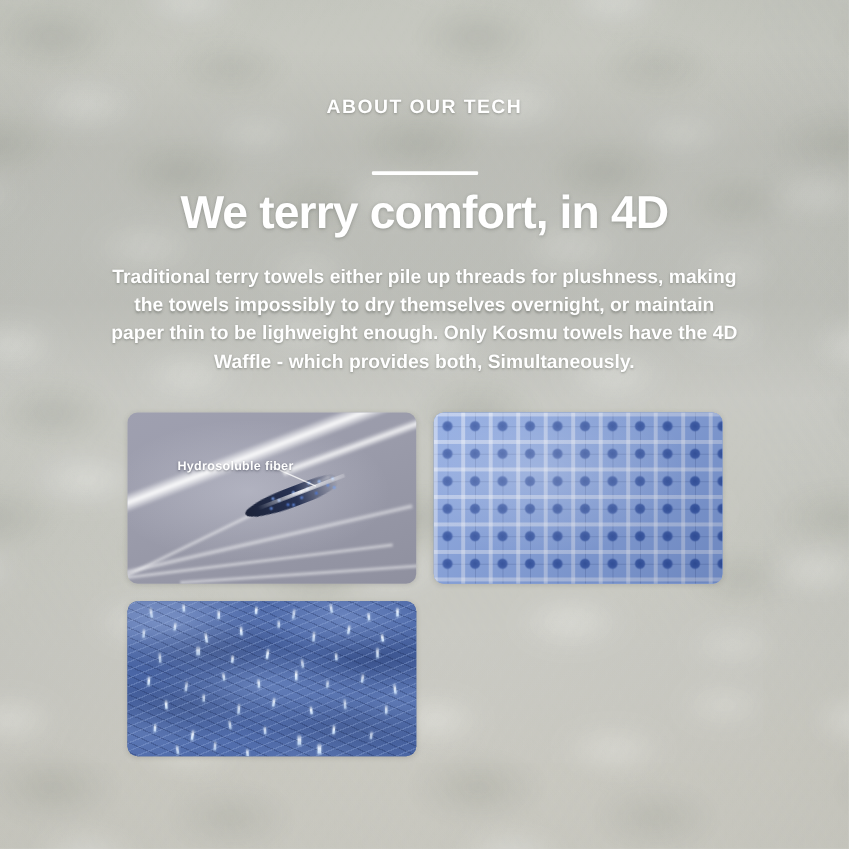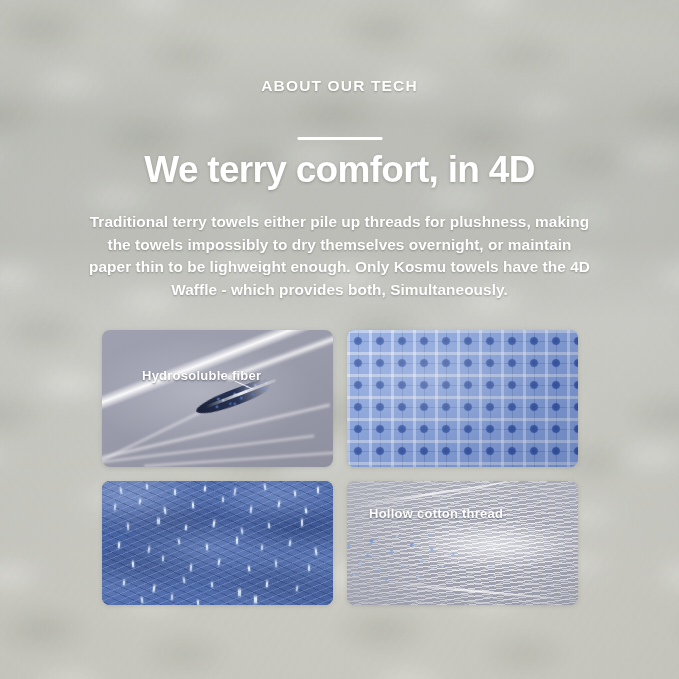--- a/index.html
+++ b/index.html
@@ -163,21 +163,21 @@
   }
   .tile {
     position: relative;
     border-radius: 8px;
     overflow: hidden;
     box-shadow: 0 1px 4px rgba(70,74,66,.18);
   }
   .tile-label {
     position: absolute;
     color: #ffffff;
-    font-size: 13px;
+    font-size: 10px;
     font-weight: 600;
     letter-spacing: .25px;
     white-space: nowrap;
     text-shadow: 0 1px 2px rgba(40,44,56,.55);
     z-index: 6;
   }
 
   
   .t1 { background: linear-gradient(160deg,#9fa0b0 0%,#9a9baa 45%,#8f909f 100%); }
   .t1 .haze {
@@ -475,25 +475,15 @@
           <div class="fiber" style="left: 59%; top: 86%; height: 9px; transform: rotate(0deg); opacity: 0.86;"></div>
           <div class="fiber" style="left: 71%; top: 80%; height: 8px; transform: rotate(4deg); opacity: 0.93;"></div>
           <div class="fiber" style="left: 84%; top: 84%; height: 7px; transform: rotate(8deg); opacity: 0.72;"></div>
           <div class="fiber" style="left: 17%; top: 93%; height: 8px; transform: rotate(-8deg); opacity: 0.79;"></div>
           <div class="fiber" style="left: 41%; top: 95%; height: 7px; transform: rotate(-4deg); opacity: 0.86;"></div>
           <div class="fiber" style="left: 66%; top: 92%; height: 9px; transform: rotate(0deg); opacity: 0.93;"></div>
           <div class="fiber" style="left: 30%; top: 90%; height: 8px; transform: rotate(4deg); opacity: 0.72;"></div>
         </div>
     </div>
 
-    <div class="tile t4">
-      <div class="bg4"></div>
-      <div class="floss"></div>
-      <div class="floss-bright"></div>
-      <div class="crystal-field"></div>
-      <div class="wisp" style="left:2%;  top:10%; width:70%; height:1.5px; transform:rotate(-9deg);"></div>
-      <div class="wisp" style="left:14%; top:88%; width:80%; height:1.5px; transform:rotate(5deg);"></div>
-      <div class="wisp" style="left:30%; top:4%;  width:60%; height:1.2px; transform:rotate(-14deg);"></div>
-      <div class="tile-label">Hollow cotton thread</div>
-    </div>
 
   </div>
 </div>
 
 </body></html>

